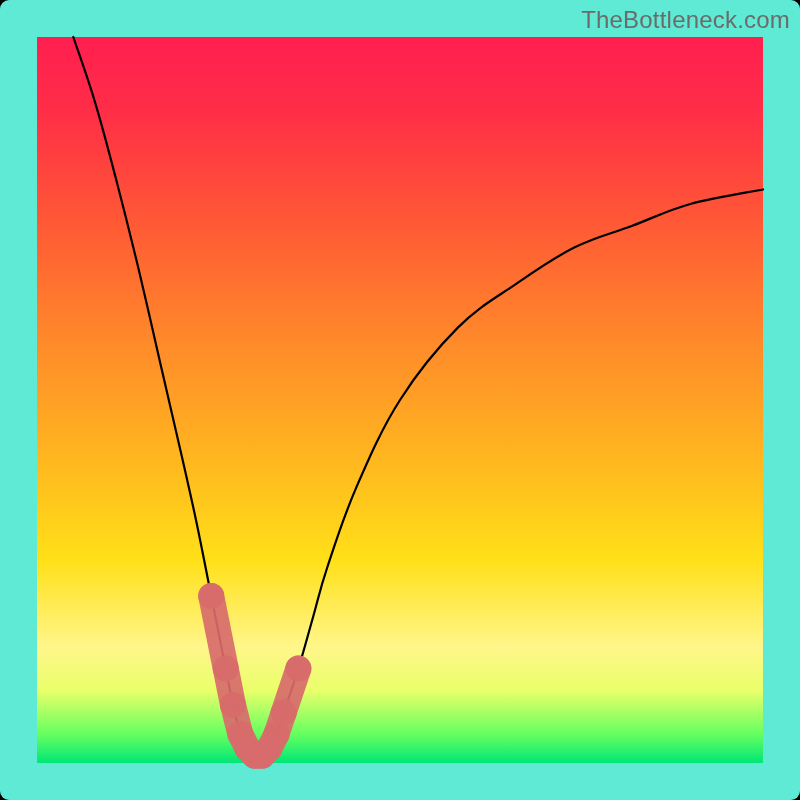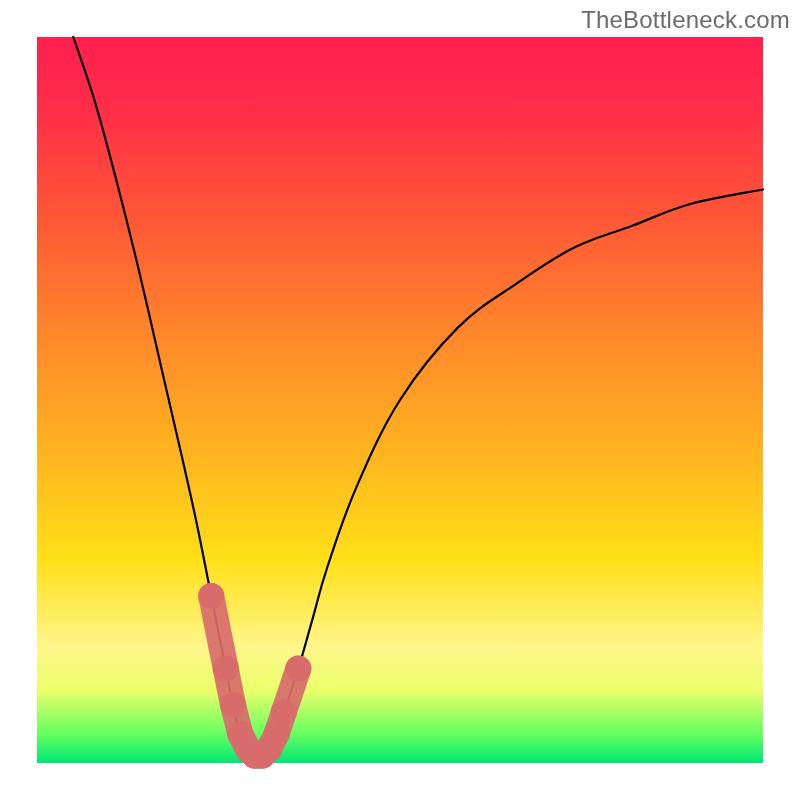--- a/index.html
+++ b/index.html
@@ -10,21 +10,22 @@
     background: #000;
     overflow: hidden;
     font-family: Arial, Helvetica, sans-serif;
   }
   .frame {
     position: absolute;
     left: 0;
     top: 0;
     width: 800px;
     height: 800px;
-    background: #ffffff;
+    background: #5eead4;
+    border-radius: 9px;
   }
   .plot-area {
     position: absolute;
     left: 37px;
     top: 37px;
     width: 726px;
     height: 726px;
     
     background: linear-gradient(
       to bottom,

